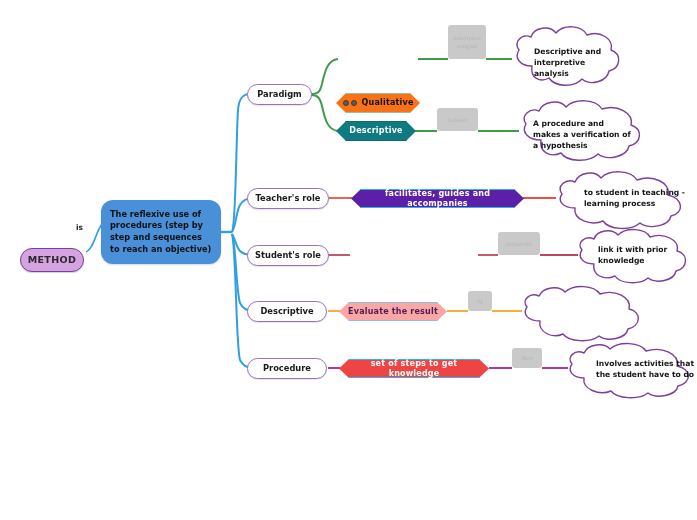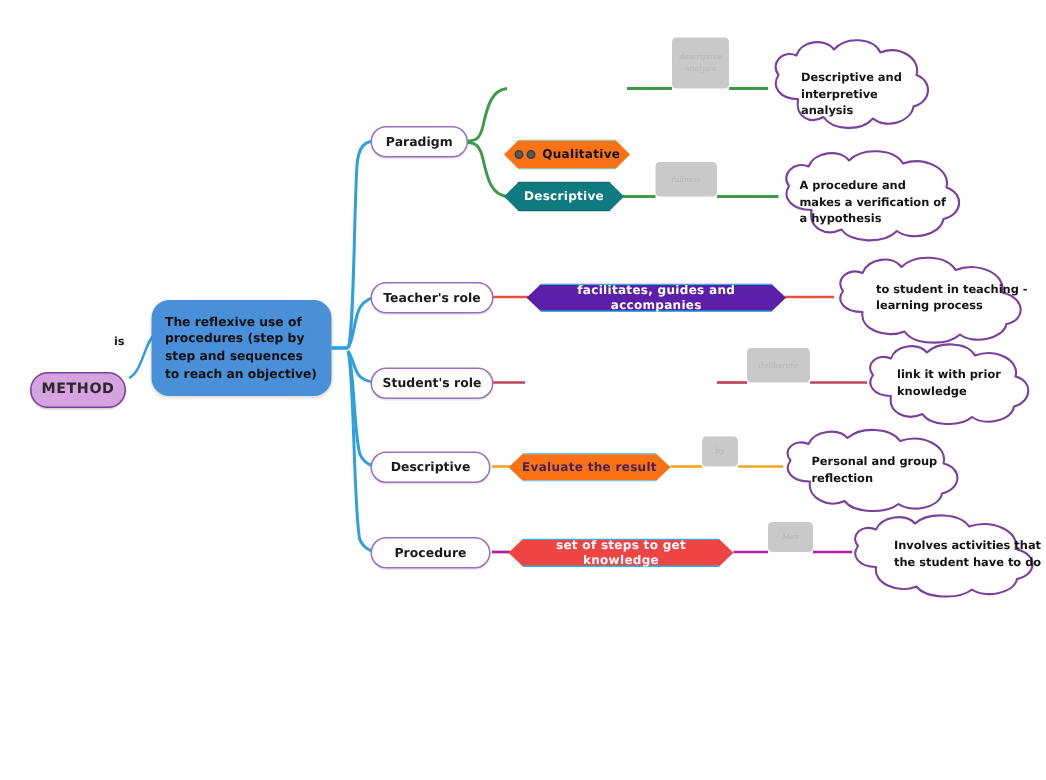--- a/index.html
+++ b/index.html
@@ -87,21 +87,21 @@
   .hex-qual {
     background: #f97316;
     color: #111111;
     border-top: 1px solid #8fc6a2;
     border-bottom: 1px solid #8fc6a2;
     margin-top: 44px;
   }
   .hex-quant  { background: #0f7a80; border-top:1.5px solid #0d6a70; border-bottom:1.5px solid #0d6a70;}
   .hex-teach  { background: #5b1fa8; border-top:1.5px solid #29b6e8; border-bottom:1.5px solid #29b6e8;}
   .hex-stud   { background: #10a0d0; border-top:1.5px solid #0d8cb6; border-bottom:1.5px solid #0d8cb6;}
-  .hex-eval   { background: #f97316; color:#4a1f55; border-top:1.5px solid #7fc4e8; border-bottom:1.5px solid #7fc4e8;}
+  .hex-eval   { background: #fca5a5; color:#4a1f55; border-top:1.5px solid #7fc4e8; border-bottom:1.5px solid #7fc4e8;}
   .hex-proc   { background: #ef4444; border-top:1.5px solid #29b6e8; border-bottom:1.5px solid #29b6e8;}
 
   .qual-dots {
     display: inline-flex;
     gap: 2px;
     margin-right: 5px;
   }
   .qual-dots i {
     display: block;
     width: 4px;
@@ -295,21 +295,20 @@
     </svg>
     <div class="cloud-text" style="left:24px; top:18px; width:88px;">link it with prior knowledge</div>
   </div>
 
   <div class="cloud" style="left:518px; top:283px;">
     <svg width="132" height="62" viewBox="0 0 132 62">
       <path d="M22,38 C10,38 4,31 9,24 C3,17 12,9 21,13 C25,4 41,2 47,9
                C56,1 76,2 82,11 C97,6 114,14 111,26 C124,29 123,43 110,46
                C108,56 89,59 81,53 C72,60 51,59 45,51 C34,56 20,49 22,38 Z" fill="#ffffff" stroke="#7b3f9d" stroke-width="1.4" stroke-linejoin="round"></path>
     </svg>
-    <div class="cloud-text" style="left:23px; top:19px; width:98px;">Personal and group reflection</div>
   </div>
 
   <div class="cloud" style="left:564px; top:340px;">
     <svg width="140" height="62" viewBox="0 0 140 62">
       <path d="M20,38 C9,38 3,31 8,24 C2,17 11,9 20,13 C24,4 40,2 46,9
                C55,1 76,2 82,11 C98,6 116,14 113,26 C128,29 128,43 114,46
                C112,56 92,59 84,53 C75,60 53,59 47,51 C35,56 18,49 20,38 Z" fill="#ffffff" stroke="#7b3f9d" stroke-width="1.4" stroke-linejoin="round"></path>
     </svg>
     <div class="cloud-text" style="left:32px; top:18px; width:108px;">Involves activities that the student have to do</div>
   </div>

